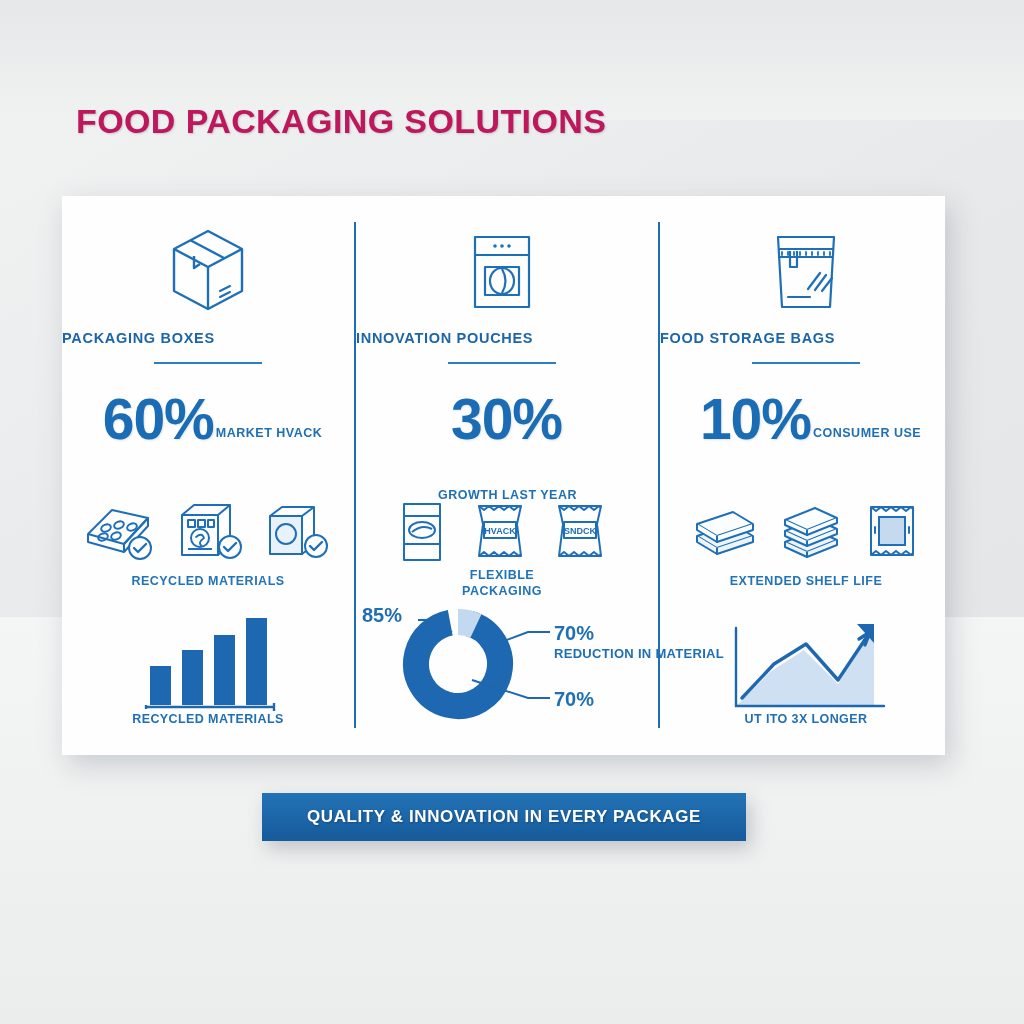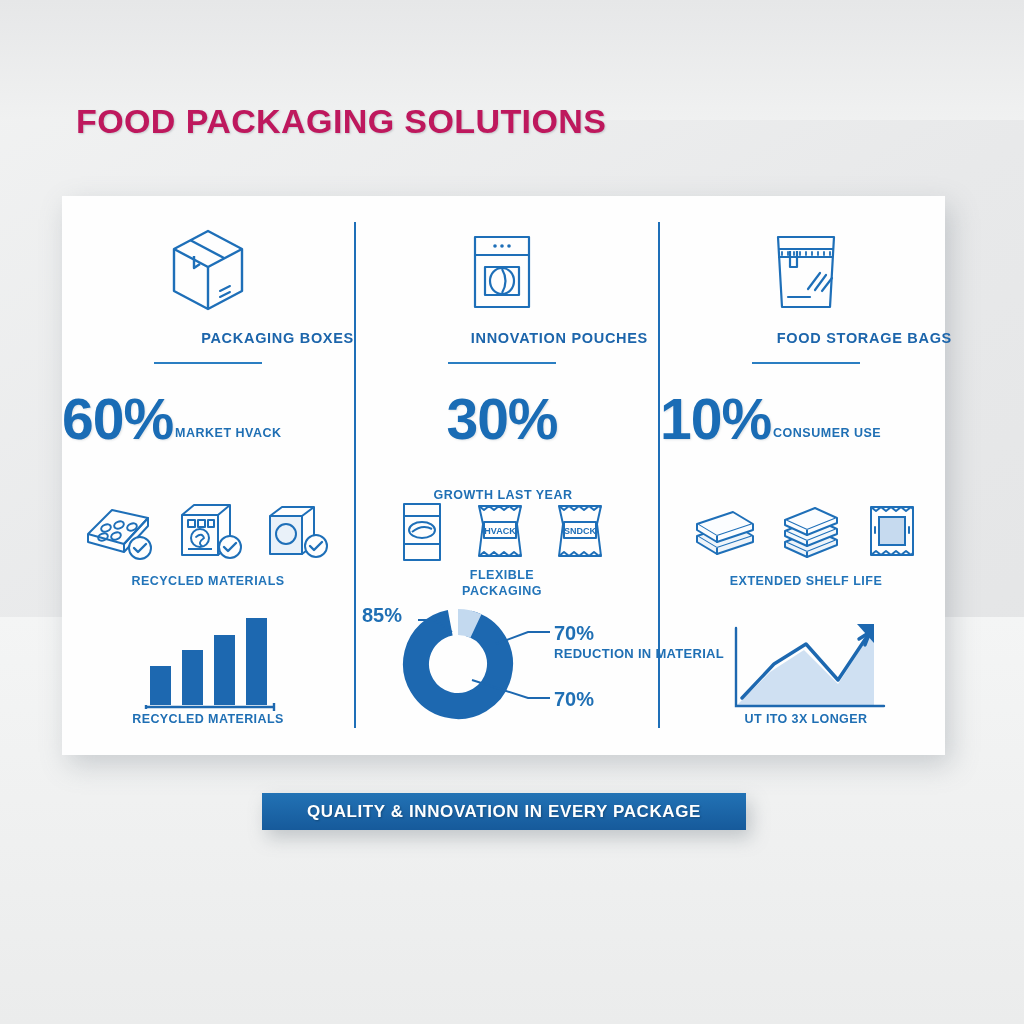--- a/index.html
+++ b/index.html
@@ -84,44 +84,44 @@
     left: 0; right: 0;
     height: 96px;
     display: flex;
     align-items: center;
     justify-content: center;
   }
   .col-head {
     position: absolute;
     top: 134px;
     left: 0; right: 0;
-    text-align: right;
+    text-align: left;
     font-size: 14.5px;
     font-weight: bold;
     letter-spacing: 0.7px;
     color: #1c65ab;
   }
   .col-head-rule {
     position: absolute;
     top: 166px;
     left: 50%;
     transform: translateX(-50%);
     width: 108px;
     height: 2px;
     background: #2a7ec2;
   }
 
   
   .stat {
     position: absolute;
     top: 196px;
-    left: 0; right: 0;
+    left: 9px; right: 0;
     display: flex;
     align-items: flex-end;
-    justify-content: flex-start;
+    justify-content: center;
   }
   .stat-number {
     font-size: 57px;
     font-weight: bold;
     color: #1a6cb5;
     line-height: 0.95;
     letter-spacing: -1px;
     text-shadow: 1px 1px 2px rgba(120,130,140,0.22);
   }
   .stat-caption {
@@ -206,21 +206,21 @@
     left: 198px; top: 88px;
     font-size: 20px;
   }
 
   
   #footer-banner {
     position: absolute;
     left: 262px;
     top: 793px;
     width: 484px;
-    height: 37px;
+    height: 48px;
     background: linear-gradient(180deg, #2272b5 0%, #165a9b 100%);
     box-shadow: 5px 8px 18px rgba(110,120,130,0.35);
     display: flex;
     align-items: center;
     justify-content: center;
   }
   #footer-banner-text {
     color: #ffffff;
     font-size: 17px;
     font-weight: bold;

